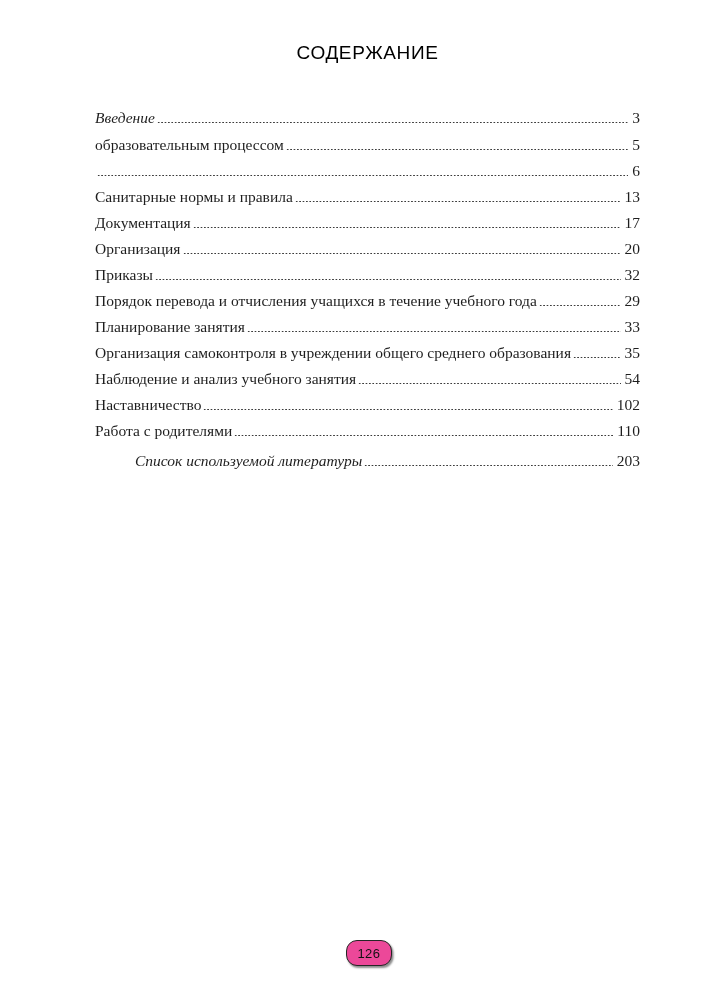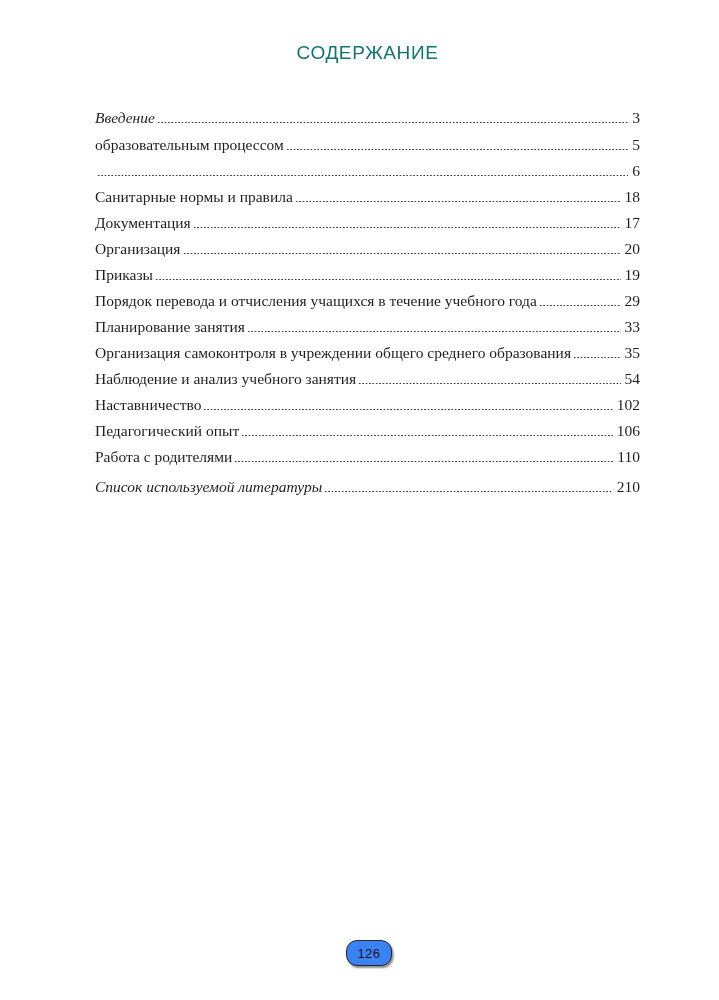--- a/index.html
+++ b/index.html
@@ -21,21 +21,21 @@
     left: 95px;
     top: 42px;
     width: 545px;
   }
   .toc-title {
     margin: 0;
     font-family: "Liberation Sans", sans-serif;
     font-size: 19px;
     font-weight: 500;
     letter-spacing: 0.6px;
-    color: #0f766e;
+    color: #000000;
     text-align: center;
     line-height: 22px;
   }
   .toc {
     margin-top: 44px;
   }
   .toc-row {
     display: flex;
     align-items: center;
     font-size: 15.5px;
@@ -46,21 +46,21 @@
     display: block;
     margin-bottom: 6px;
     font-size: 15.5px;
     line-height: 20px;
   }
   .toc-row-wrap .toc-line2 {
     display: flex;
     align-items: center;
   }
   .gap-before { margin-top: 7px; }
-  .gap-before-sm { margin-top: 10px; }
+  .gap-before-sm { margin-top: 10px; margin-left: 40px; }
   .toc-label {
     white-space: nowrap;
   }
   .italic .toc-label,
   .italic.toc-label {
     font-style: italic;
   }
   .toc-dots {
     flex: 1 1 auto;
     align-self: stretch;
@@ -74,21 +74,21 @@
   .toc-page {
     white-space: nowrap;
     padding-left: 1px;
   }
   .page-badge {
     position: absolute;
     left: 346px;
     top: 940px;
     width: 44px;
     height: 24px;
-    background: #3b82f6;
+    background: #ec4899;
     border: 1.5px solid #262626;
     border-radius: 11px;
     box-shadow: 1.5px 2px 2px rgba(0,0,0,0.45);
     display: flex;
     align-items: center;
     justify-content: center;
     font-family: "Liberation Sans", sans-serif;
     font-size: 13px;
     letter-spacing: 0.5px;
     color: #111111;
@@ -119,39 +119,39 @@
       </div>
 
       <div class="toc-row">
         <span class="toc-dots"></span>
         <span class="toc-page">6</span>
       </div>
 
       <div class="toc-row">
         <span class="toc-label">Санитарные нормы и правила</span>
         <span class="toc-dots"></span>
-        <span class="toc-page">18</span>
+        <span class="toc-page">13</span>
       </div>
 
       <div class="toc-row">
         <span class="toc-label">Документация</span>
         <span class="toc-dots"></span>
         <span class="toc-page">17</span>
       </div>
 
       <div class="toc-row">
         <span class="toc-label">Организация</span>
         <span class="toc-dots"></span>
         <span class="toc-page">20</span>
       </div>
 
       <div class="toc-row">
         <span class="toc-label">Приказы</span>
         <span class="toc-dots"></span>
-        <span class="toc-page">19</span>
+        <span class="toc-page">32</span>
       </div>
 
       <div class="toc-row">
         <span class="toc-label">Порядок перевода и отчисления учащихся в течение учебного года</span>
         <span class="toc-dots"></span>
         <span class="toc-page">29</span>
       </div>
 
       <div class="toc-row">
         <span class="toc-label">Планирование занятия</span>
@@ -171,36 +171,31 @@
         <span class="toc-page">54</span>
       </div>
 
 
       <div class="toc-row">
         <span class="toc-label">Наставничество</span>
         <span class="toc-dots"></span>
         <span class="toc-page">102</span>
       </div>
 
-      <div class="toc-row">
-        <span class="toc-label">Педагогический опыт</span>
-        <span class="toc-dots"></span>
-        <span class="toc-page">106</span>
-      </div>
 
       <div class="toc-row">
         <span class="toc-label">Работа с родителями</span>
         <span class="toc-dots"></span>
         <span class="toc-page">110</span>
       </div>
 
       <div class="toc-row italic gap-before-sm">
         <span class="toc-label">Список используемой литературы</span>
         <span class="toc-dots"></span>
-        <span class="toc-page">210</span>
+        <span class="toc-page">203</span>
       </div>
 
     </div>
   </div>
 
   <div class="page-badge">
     <span>126</span>
   </div>
 </div>
 

